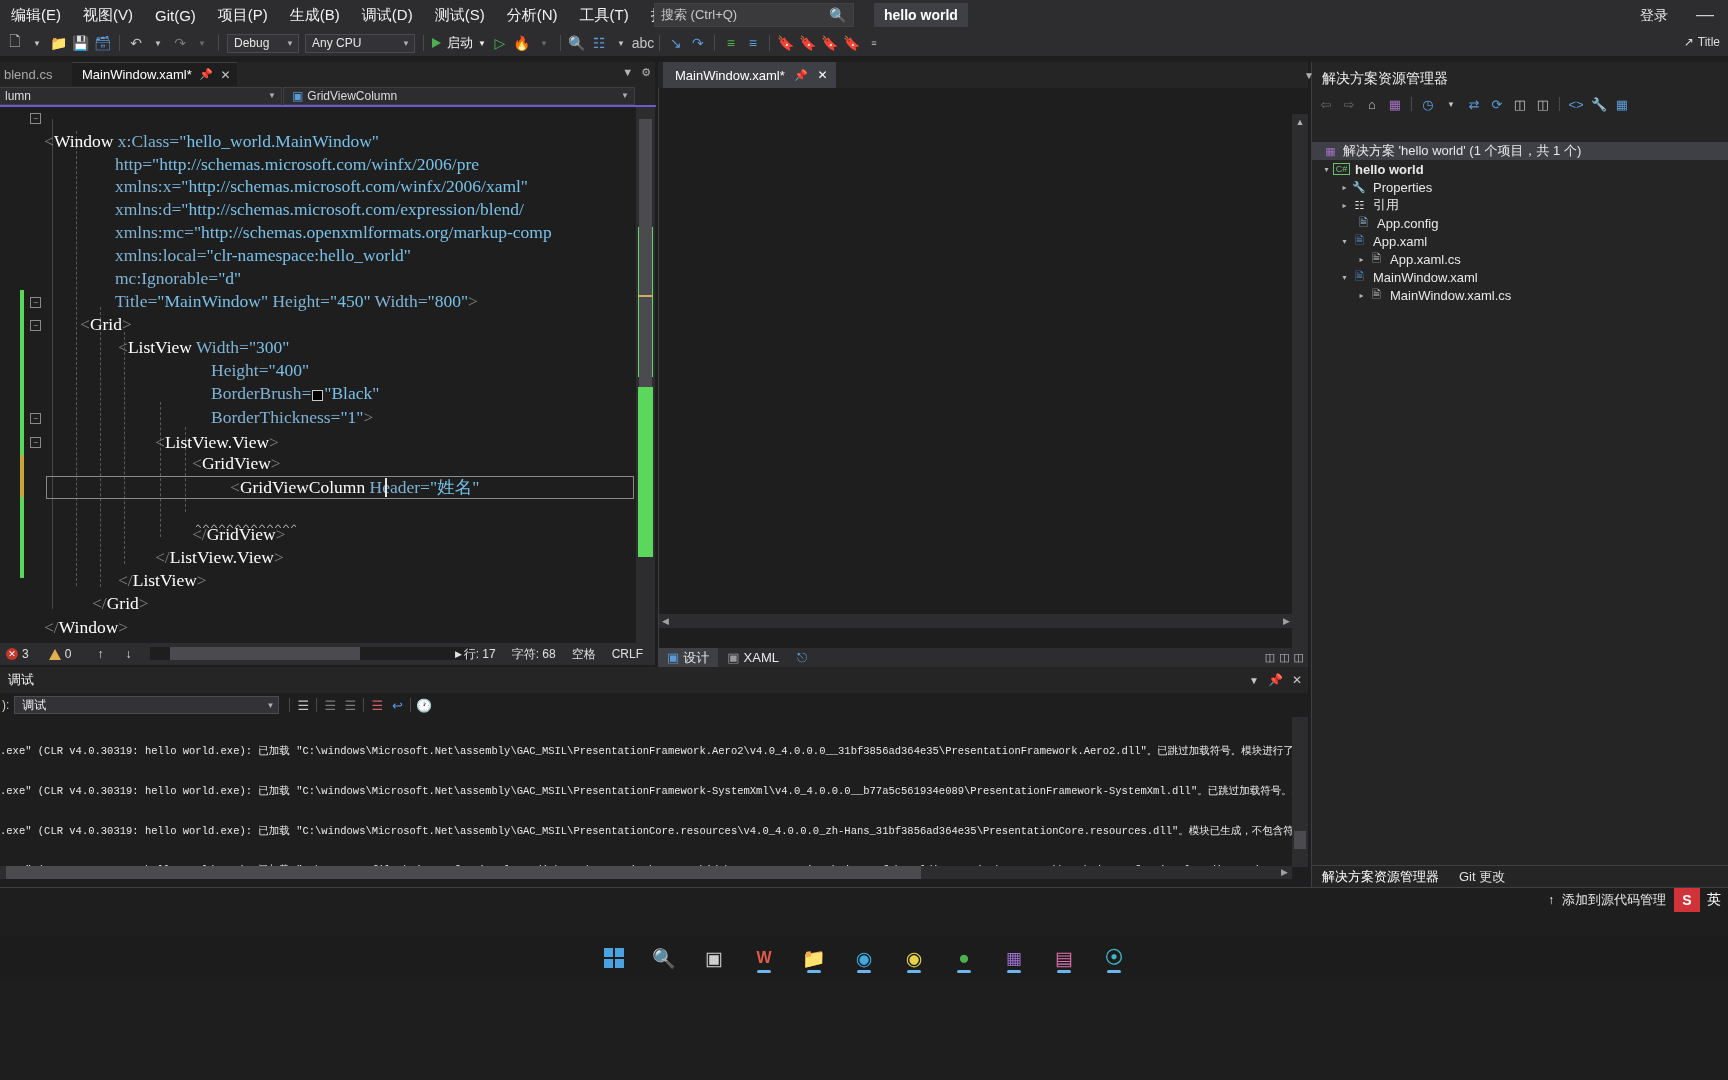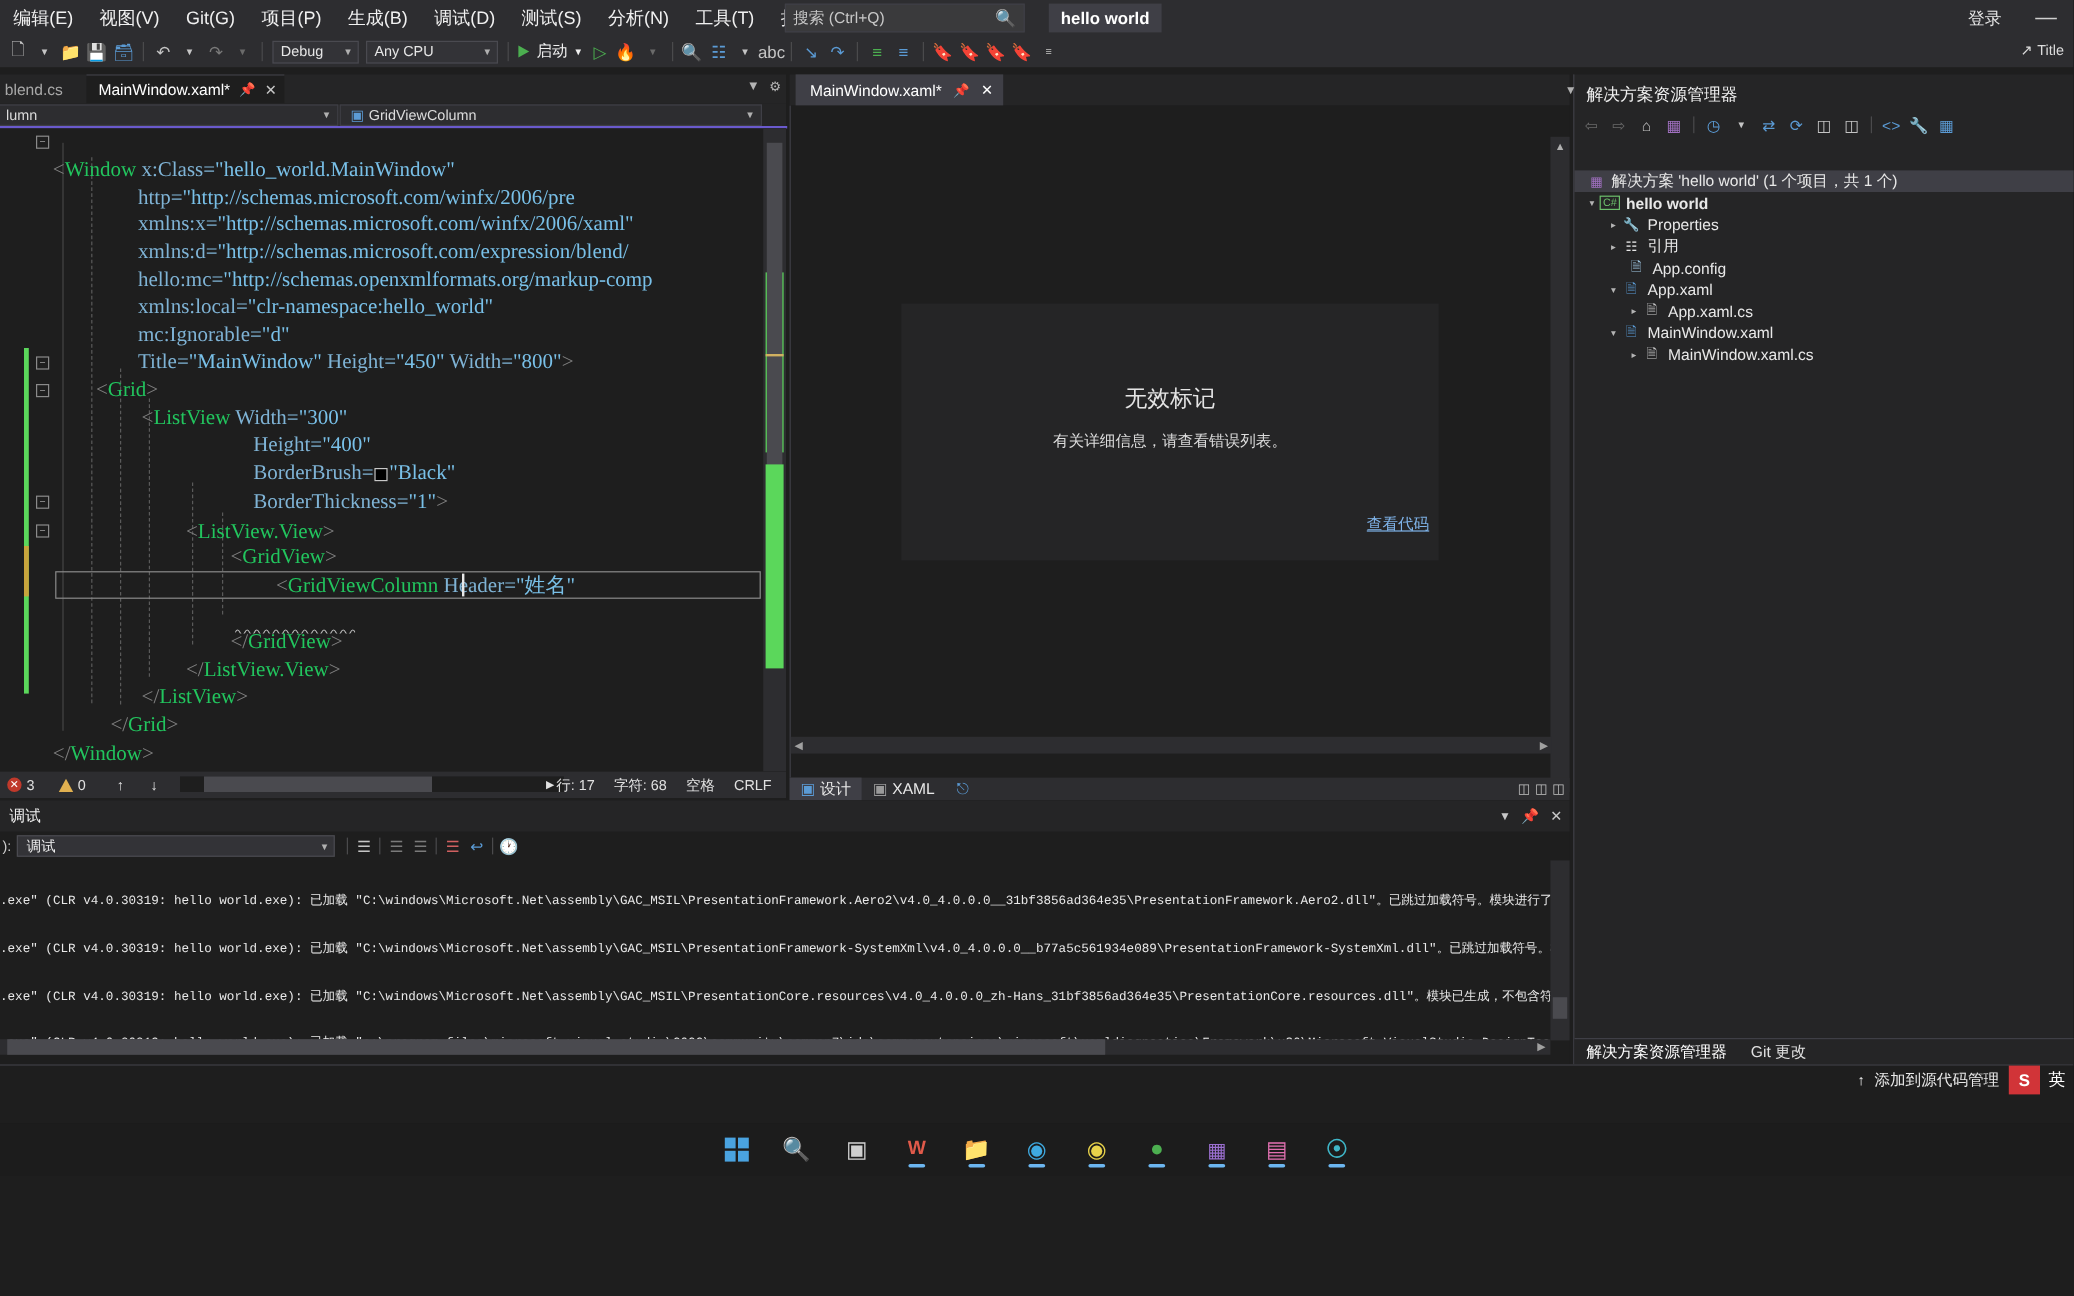--- a/index.html
+++ b/index.html
@@ -59,21 +59,21 @@
   .nv1 { position:absolute; left:-38px; width:320px; padding-left:42px; }
   .nv2 { position:absolute; left:283px; width:352px; padding-left:8px; }
   .nseg .nar { position:absolute; right:5px; font-size:8px; color:#b0b0b0; }
 
   
   .editor { position:absolute; left:0; top:107px; width:655px; height:536px; background:#1e1e1e; overflow:hidden; }
   .codearea { position:absolute; left:0; top:0; width:636px; height:536px; font-family:"Liberation Serif", serif; }
   .cline { position:absolute; left:0; height:23.3px; white-space:pre; font-size:17.5px; line-height:23.3px;
            font-family:"Liberation Serif", serif; }
   .ctext { position:absolute; left:44px; white-space:pre; }
-  .tag { color:#22c55e; }
+  .tag { color:#ffffff; }
   .brk { color:#808080; }
   .attr { color:#7fb3d5; }
   .qt   { color:#79c0e8; }
   .ind-line { position:absolute; width:1px; background:#464646; }
   .fold { position:absolute; left:30px; width:11px; height:11px; border:1px solid #8a8a8a; color:#c8c8c8;
           font-size:9px; line-height:9px; text-align:center; background:#1e1e1e; }
   .changebar { position:absolute; left:20px; width:4px; }
   .cur-line-box { position:absolute; left:46px; width:588px; height:23px; border:1px solid #8a8a8a; }
   .caret { position:absolute; width:2px; height:19px; background:#e8e8e8; }
   .swatch { display:inline-block; width:11px; height:11px; background:#000; border:1px solid #c8c8c8;
@@ -310,21 +310,21 @@
       <div class="cline" style="top:22.5px">
         <span class="ctext" style="left:115px"><span class="attr">http=</span><span class="qt">"http://schemas.microsoft.com/winfx/2006/pre</span></span>
       </div>
       <div class="cline" style="top:45px">
         <span class="ctext" style="left:115px"><span class="attr">xmlns:x=</span><span class="qt">"http://schemas.microsoft.com/winfx/2006/xaml"</span></span>
       </div>
       <div class="cline" style="top:68px">
         <span class="ctext" style="left:115px"><span class="attr">xmlns:d=</span><span class="qt">"http://schemas.microsoft.com/expression/blend/</span></span>
       </div>
       <div class="cline" style="top:91px">
-        <span class="ctext" style="left:115px"><span class="attr">hello:mc=</span><span class="qt">"http://schemas.openxmlformats.org/markup-comp</span></span>
+        <span class="ctext" style="left:115px"><span class="attr">xmlns:mc=</span><span class="qt">"http://schemas.openxmlformats.org/markup-comp</span></span>
       </div>
       <div class="cline" style="top:114px">
         <span class="ctext" style="left:115px"><span class="attr">xmlns:local=</span><span class="qt">"clr-namespace:hello_world"</span></span>
       </div>
       <div class="cline" style="top:137px">
         <span class="ctext" style="left:115px"><span class="attr">mc:Ignorable=</span><span class="qt">"d"</span></span>
       </div>
       <div class="cline" style="top:160px">
         <span class="ctext" style="left:115px"><span class="attr">Title=</span><span class="qt">"MainWindow" </span><span class="attr">Height=</span><span class="qt">"450" </span><span class="attr">Width=</span><span class="qt">"800"</span><span class="brk">&gt;</span></span>
       </div>
@@ -408,25 +408,20 @@
 
   <div class="designer">
     <div class="dsn-tabstrip">
       <div class="dsn-tab">
         <span>MainWindow.xaml*</span>
         <span style="margin-left:10px;font-size:11px">📌</span>
         <span style="margin-left:9px;font-size:12px">✕</span>
       </div>
     </div>
     <div class="dsn-body">
-      <div class="dsn-canvas">
-        <div class="dsn-title">无效标记</div>
-        <div class="dsn-sub">有关详细信息，请查看错误列表。</div>
-        <div class="dsn-link">查看代码</div>
-      </div>
       <div class="dsn-vs">
         <div style="position:absolute;left:3px;top:4px;width:10px;height:8px;color:#b0b0b0;font-size:9px;text-align:center;line-height:8px">▲</div>
         <div style="position:absolute;left:3px;bottom:4px;width:10px;height:8px;color:#b0b0b0;font-size:9px;text-align:center;line-height:8px">▼</div>
       </div>
       <div class="dsn-hs">
         <span>◀</span>
         <span>▶</span>
       </div>
     </div>
     <div class="dsn-bottom">

